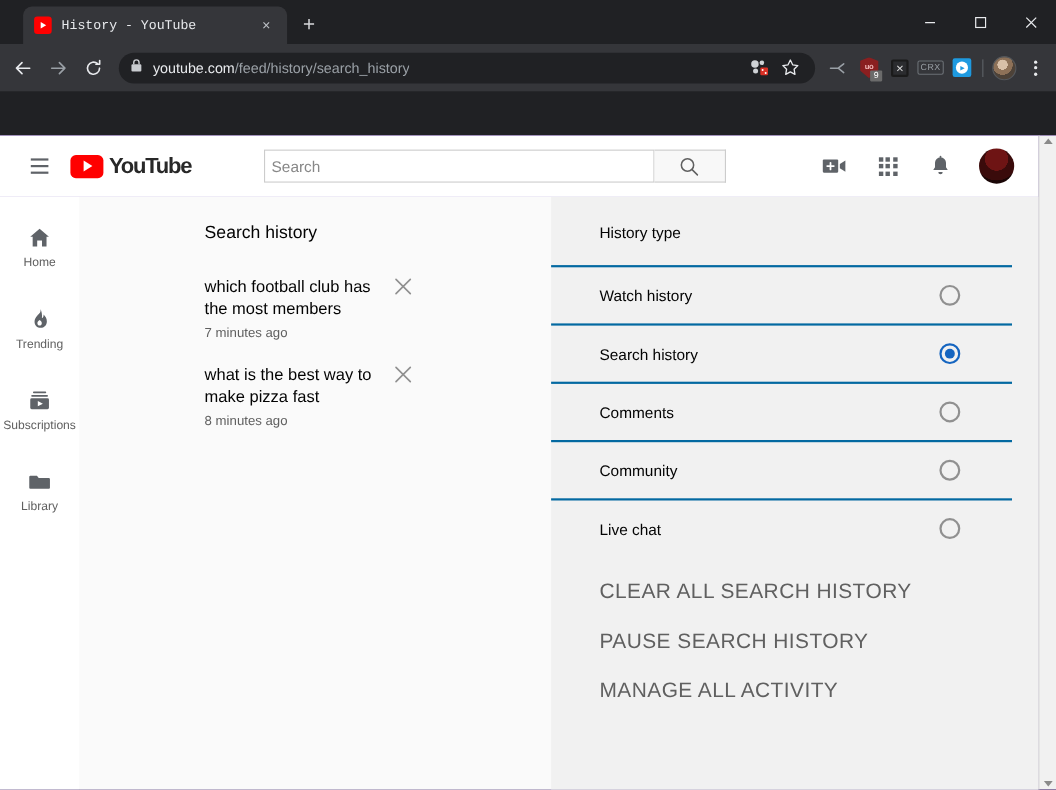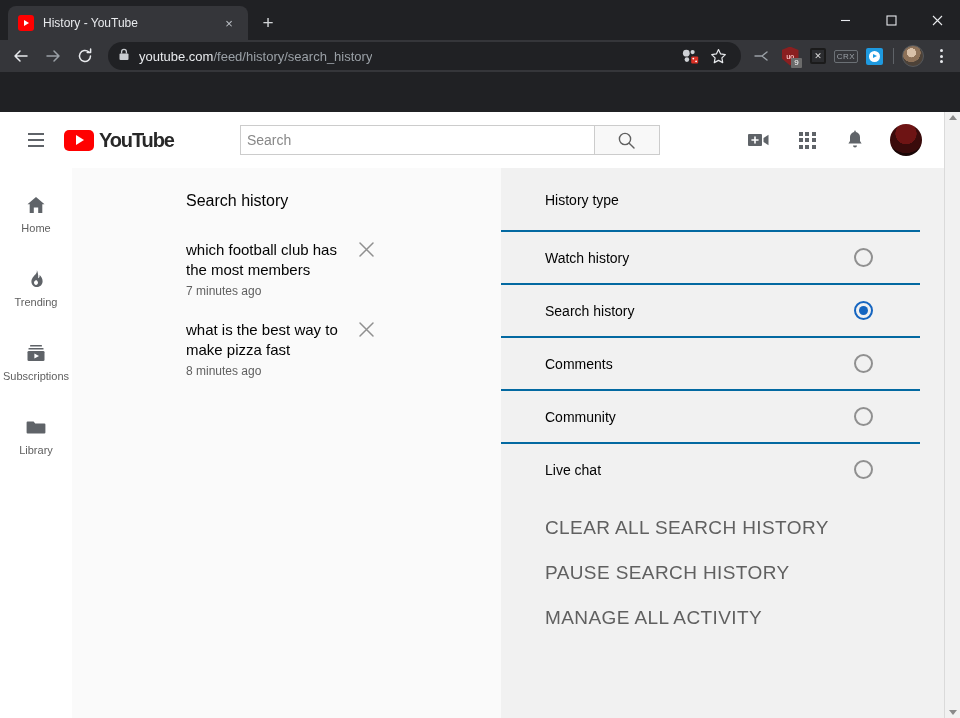--- a/index.html
+++ b/index.html
@@ -9,42 +9,42 @@
     overflow: hidden;
     background: #202124;
   }
 
   
   .browser { width: 960px; height: 718px; display: flex; flex-direction: column;
              background: #202124; position: relative; }
 
   
   .tabstrip { height: 40px; background: #202124; display: flex; align-items: flex-end;
-              padding-left: 8px; position: relative; }
+              padding-left: 21px; position: relative; font-family: Liberation Mono, monospace; }
   .tab { width: 240px; height: 34px; background: #35363a; border-radius: 8px 8px 0 0;
          display: flex; align-items: center; padding: 0 10px; gap: 9px; }
   .tab-favicon { width: 16px; height: 16px; background: #ff0000; border-radius: 3px;
                  display: flex; align-items: center; justify-content: center; flex: none; }
   .tab-favicon .play { width: 0; height: 0; border-left: 5px solid #fff;
                        border-top: 3.2px solid transparent; border-bottom: 3.2px solid transparent;
                        margin-left: 1px; }
   .tab-title { flex: 1; color: #e8eaed; font-size: 12px; white-space: nowrap;
                overflow: hidden; text-overflow: ellipsis; }
   .tab-close { width: 18px; height: 18px; display: flex; align-items: center;
                justify-content: center; color: #bdc1c6; font-size: 13px; flex: none; }
   .newtab { width: 28px; height: 28px; margin-left: 6px; margin-bottom: 3px;
             display: flex; align-items: center; justify-content: center;
             color: #d2d4d7; font-size: 19px; font-weight: 300; }
   .wincontrols { position: absolute; right: 0; top: 0; height: 40px; display: flex; }
   .wc { width: 46px; height: 40px; display: flex; align-items: center;
         justify-content: center; color: #e8eaed; }
   .wc svg { display: block; }
 
   
-  .toolbar { height: 32px; background: #35363a; display: flex; align-items: center;
+  .toolbar { height: 43px; background: #35363a; display: flex; align-items: center;
              padding: 0 6px; gap: 2px; }
   .navbtn { width: 30px; height: 30px; display: flex; align-items: center;
             justify-content: center; flex: none; }
   .navbtn svg { display: block; }
   .omnibox { flex: 1; height: 28px; background: #202124; border-radius: 14px;
              display: flex; align-items: center; padding: 0 10px; gap: 9px;
              margin: 0 6px 0 6px; min-width: 0; }
   .lock { flex: none; }
   .urltext { font-size: 13px; color: #9aa0a6; white-space: nowrap; overflow: hidden;
              text-overflow: ellipsis; }

